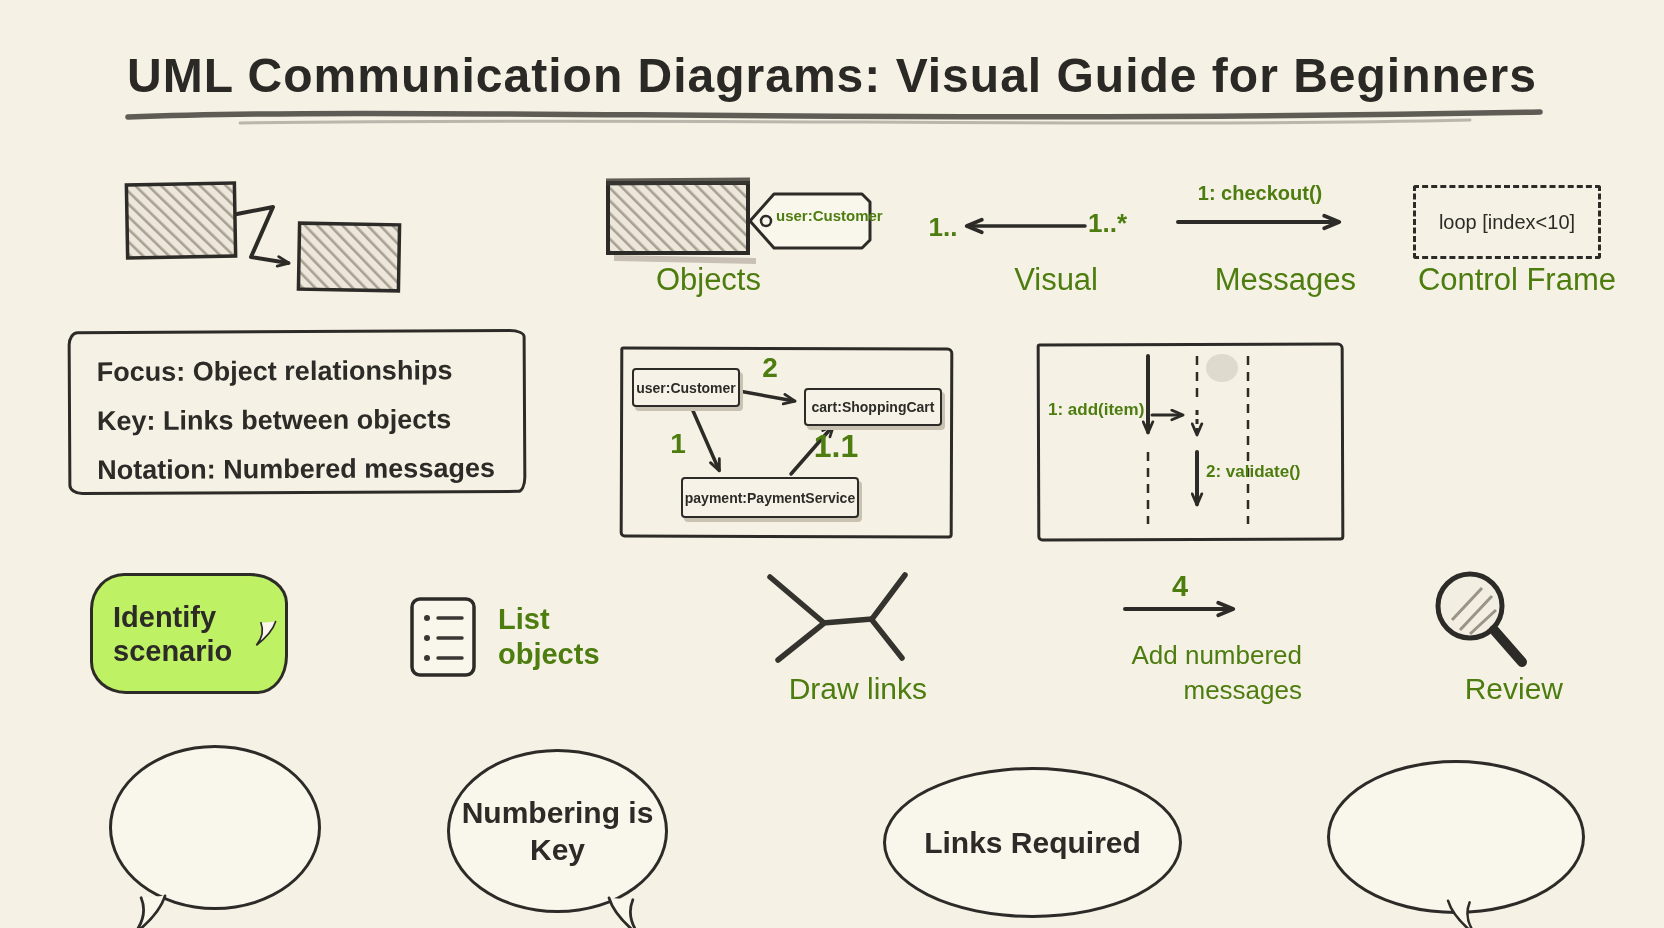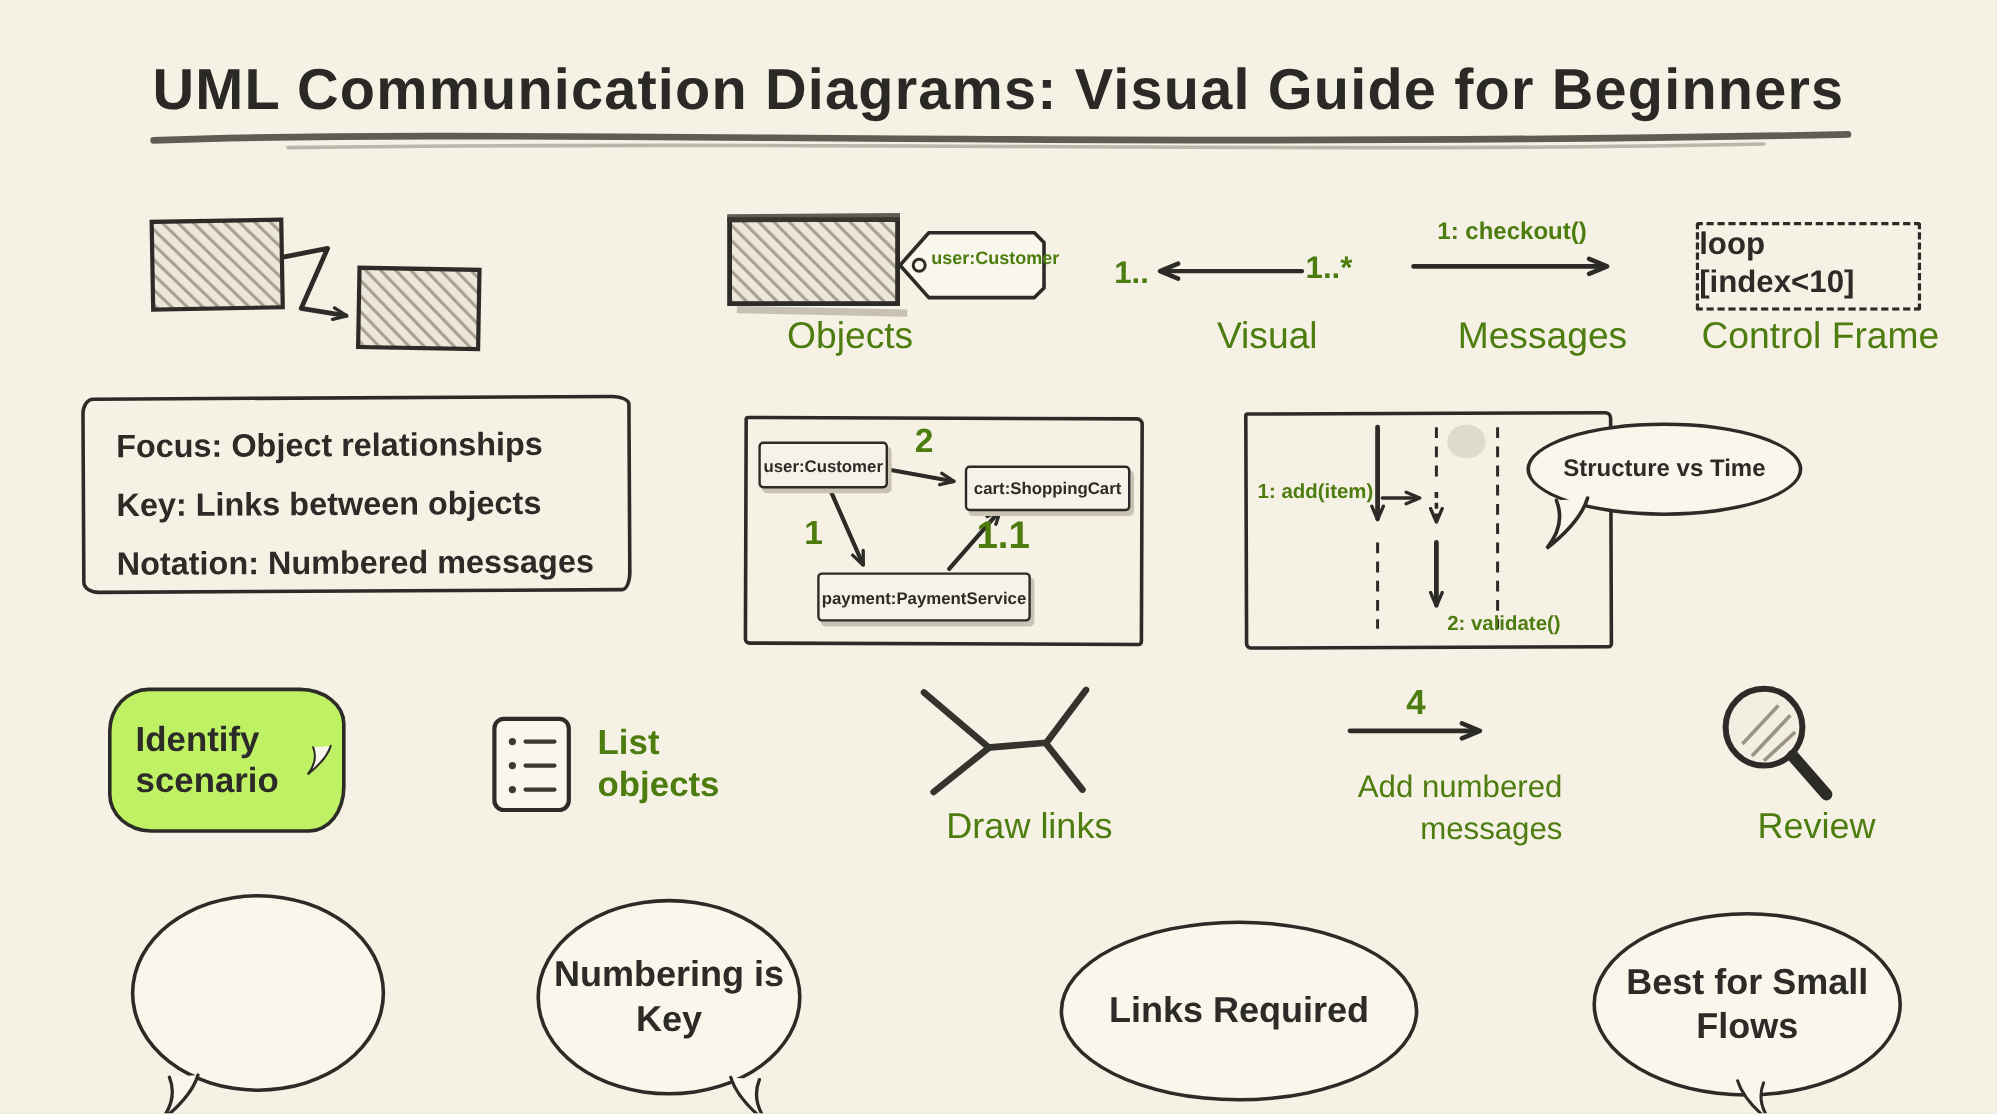--- a/index.html
+++ b/index.html
@@ -24,22 +24,22 @@
   }
   .panel{border-radius:3px 6px 4px 5px;}
   .node{
     position:absolute;z-index:2;background:#f6f2e7;border:2.5px solid #2d2b27;
     border-radius:4px;box-shadow:3px 4px 0 #c9c2b2;
     display:flex;align-items:center;justify-content:center;
     font-size:14px;font-weight:600;white-space:nowrap;
   }
   .frame{
     border:3.5px dashed #2d2b27;border-radius:3px;
-    display:flex;align-items:flex-start;justify-content:center;
-    font-size:26px;font-weight:700;
+    display:flex;align-items:center;justify-content:center;
+    font-size:20px;font-weight:400;
   }
   .num{font-weight:bold;text-align:center;}
   .bubble{
     position:absolute;z-index:3;background:#f9f6ec;border:3.5px solid #2d2b27;
     border-radius:50%;display:flex;align-items:center;justify-content:center;
     text-align:center;font-size:30px;font-weight:600;line-height:37px;
   }
   .bubble .tail{position:absolute;z-index:4;overflow:visible;}
   .speech{
     position:absolute;z-index:3;background:#bef264;border:3.5px solid #2d2b27;
@@ -164,29 +164,22 @@
   <div class="box panel" style="left:620px;top:347px;width:327px;height:185px;transform:rotate(0.2deg);"></div>
   <div class="node" style="left:632px;top:368px;width:104px;height:35px;">user:Customer</div>
   <div class="node" style="left:804px;top:388px;width:134px;height:34px;">cart:ShoppingCart</div>
   <div class="node" style="left:681px;top:477px;width:174px;height:37px;">payment:PaymentService</div>
   <div class="t num" style="left:752px;top:352px;width:36px;font-size:28px;">2</div>
   <div class="t num" style="left:660px;top:428px;width:36px;font-size:28px;">1</div>
   <div class="t num" style="left:810px;top:428px;width:52px;font-size:32px;">1.1</div>
 
   <div class="box panel" style="left:1037px;top:343px;width:301px;height:192px;transform:rotate(-0.2deg);"></div>
   <div class="t small" style="left:1048px;top:400px;font-size:17px;white-space:nowrap;">1: add(item)</div>
-  <div class="t small" style="left:1206px;top:462px;font-size:17px;white-space:nowrap;margin-top:48px;">2: validate()</div>
-
-  <div class="bubble" style="left:1272px;top:352px;width:224px;height:72px;font-size:20px;border-width:3px;">
-    <span>Structure vs Time</span>
-    <svg class="tail" style="left:8px;top:58px;" width="56" height="48" viewBox="0 0 56 48">
-      <path d="M40,2 Q34,22 6,44 Q22,24 14,4" fill="#f9f6ec"></path>
-      <path d="M40,2 Q34,22 6,44 Q22,24 14,4" fill="none" stroke="#2d2b27" stroke-width="3" stroke-linecap="round"></path>
-    </svg>
-  </div>
+  <div class="t small" style="left:1206px;top:462px;font-size:17px;white-space:nowrap;">2: validate()</div>
+
 
   <div class="speech" style="left:90px;top:573px;width:172px;height:115px;">
     <span>Identify scenario</span>
     <svg class="tail" style="left:18px;top:108px;" width="52" height="44" viewBox="0 0 56 48">
       <path d="M40,2 Q34,22 6,44 Q22,24 14,4" fill="#f9f6ec"></path>
       <path d="M40,2 Q34,22 6,44 Q22,24 14,4" fill="none" stroke="#2d2b27" stroke-width="3" stroke-linecap="round"></path>
     </svg>
   </div>
 
   <div class="t small" style="left:498px;top:602px;width:125px;font-size:29px;line-height:35px;">List objects</div>
@@ -211,20 +204,19 @@
       <path d="M16,2 Q22,22 50,44 Q34,24 42,4" fill="#f9f6ec"></path>
       <path d="M16,2 Q22,22 50,44 Q34,24 42,4" fill="none" stroke="#2d2b27" stroke-width="3" stroke-linecap="round"></path>
     </svg>
   </div>
 
   <div class="bubble" style="left:883px;top:767px;width:293px;height:145px;">
     <span>Links Required</span>
   </div>
 
   <div class="bubble" style="left:1327px;top:760px;width:252px;height:148px;">
-    <span>Best for Small Flows</span>
     <svg class="tail" style="left:100px;top:136px;" width="56" height="40" viewBox="0 0 56 48">
       <path d="M16,2 Q22,22 50,44 Q34,24 42,4" fill="#f9f6ec"></path>
       <path d="M16,2 Q22,22 50,44 Q34,24 42,4" fill="none" stroke="#2d2b27" stroke-width="3" stroke-linecap="round"></path>
     </svg>
   </div>
 
 </div>
 
 </body></html>

